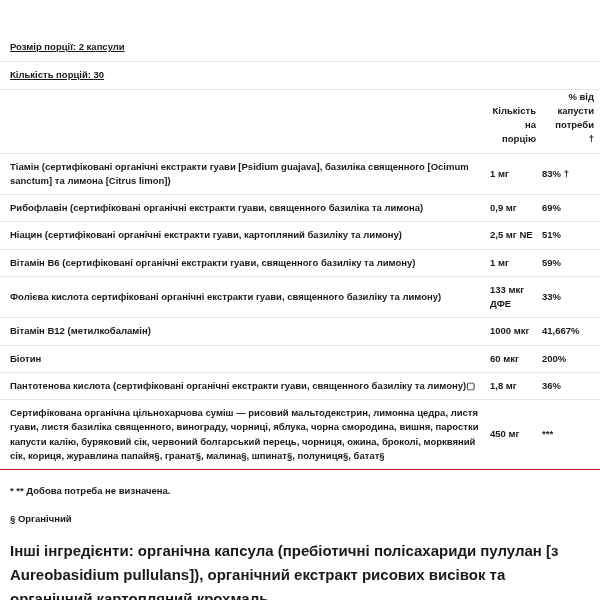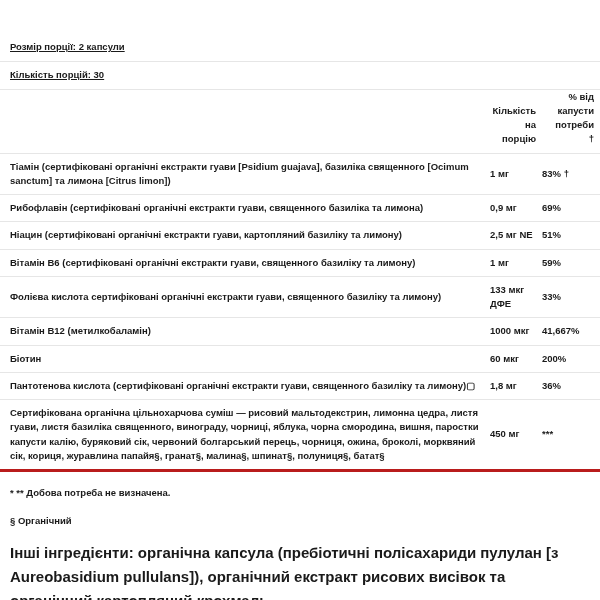--- a/index.html
+++ b/index.html
@@ -66,21 +66,21 @@
     font-weight: bold;
     font-size: 9.5px;
     padding: 6px 6px 6px 0;
     line-height: 1.5;
   }
   table.facts tbody td.td-name {
     padding-left: 10px;
     padding-right: 8px;
   }
   table.facts tbody tr.last-row td {
-    border-bottom: 3px solid #b91c1c;
+    border-bottom: 1px solid #b91c1c;
   }
   td.td-amt, td.td-dv { white-space: pre-line; }
 
   .blend-text { line-height: 1.6; }
 
   
   .notes {
     padding: 0 10px;
     margin-top: 14px;
   }

